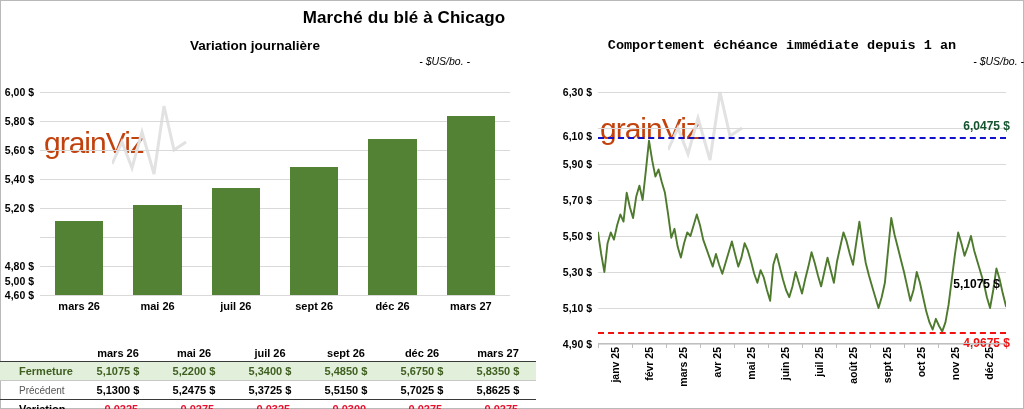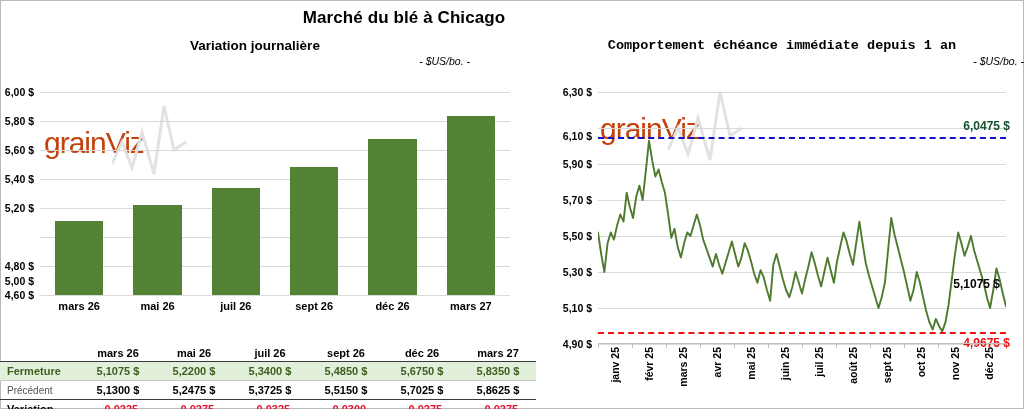--- a/index.html
+++ b/index.html
@@ -37,21 +37,21 @@
   
   #bars-plot{left:40px;top:54px;width:470px;height:203px;}
   .bar{position:absolute;bottom:0;background:#548235;}
   .xcat{position:absolute;top:100%;margin-top:5px;font-size:11px;font-weight:bold;
         text-align:center;transform:translateX(-50%);white-space:nowrap;}
 
   
   #data-table{position:absolute;left:0;top:306px;width:536px;border-collapse:collapse;
               table-layout:fixed;}
   #data-table td{font-size:11px;font-weight:bold;text-align:center;padding:3px 0;}
-  #data-table td.rowlab{text-align:left;padding-left:7px;}
+  #data-table td.rowlab{text-align:left;padding-left:19px;}
   #data-table tr.hdr td{border-bottom:1.6px solid #3a3a3a;padding-bottom:2px;}
   #data-table tr.close-row td{background:#e2efda;color:#3f5f20;
               border-bottom:1px solid #c8c8c8;}
   #data-table tr.prev-row td{border-bottom:1.6px solid #3a3a3a;}
   #data-table tr.prev-row td.rowlab{font-weight:normal;color:#555;font-size:10px;}
   #data-table tr.var-row td{color:#e8112d;}
   #data-table tr.var-row td.rowlab{color:#000;}
 
   
   #line-plot{left:58px;top:54px;width:408px;height:252px;}

